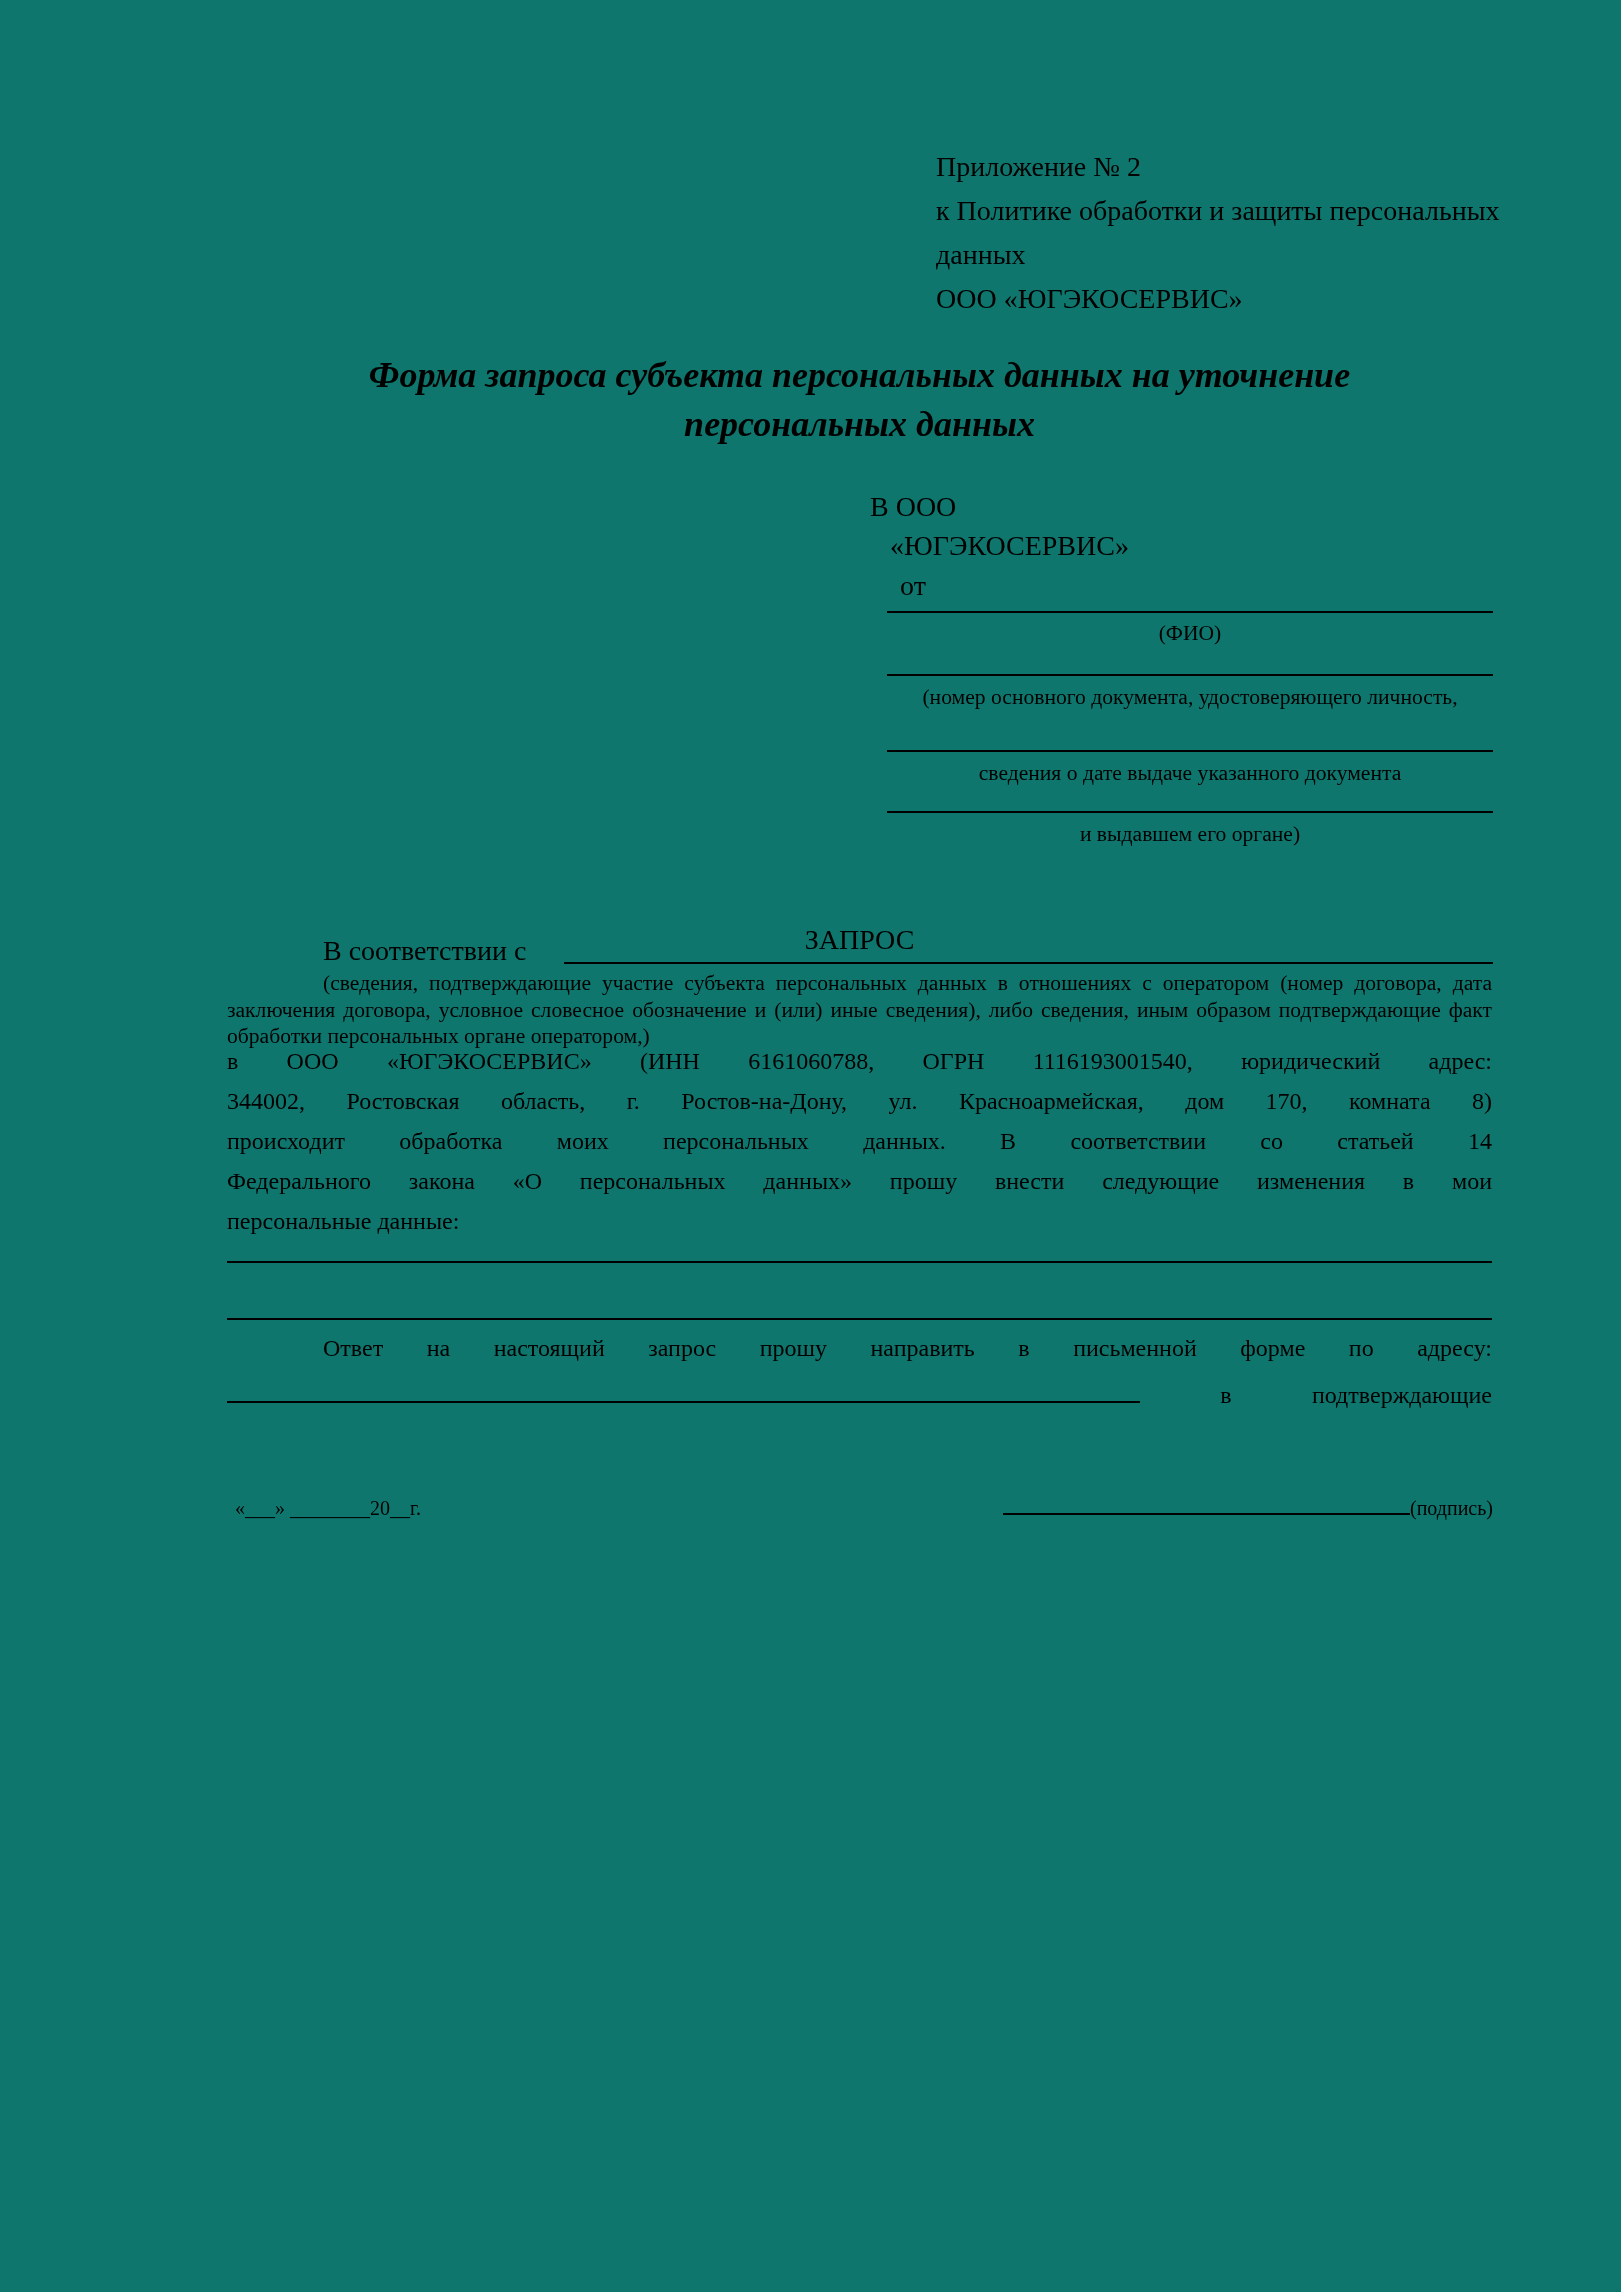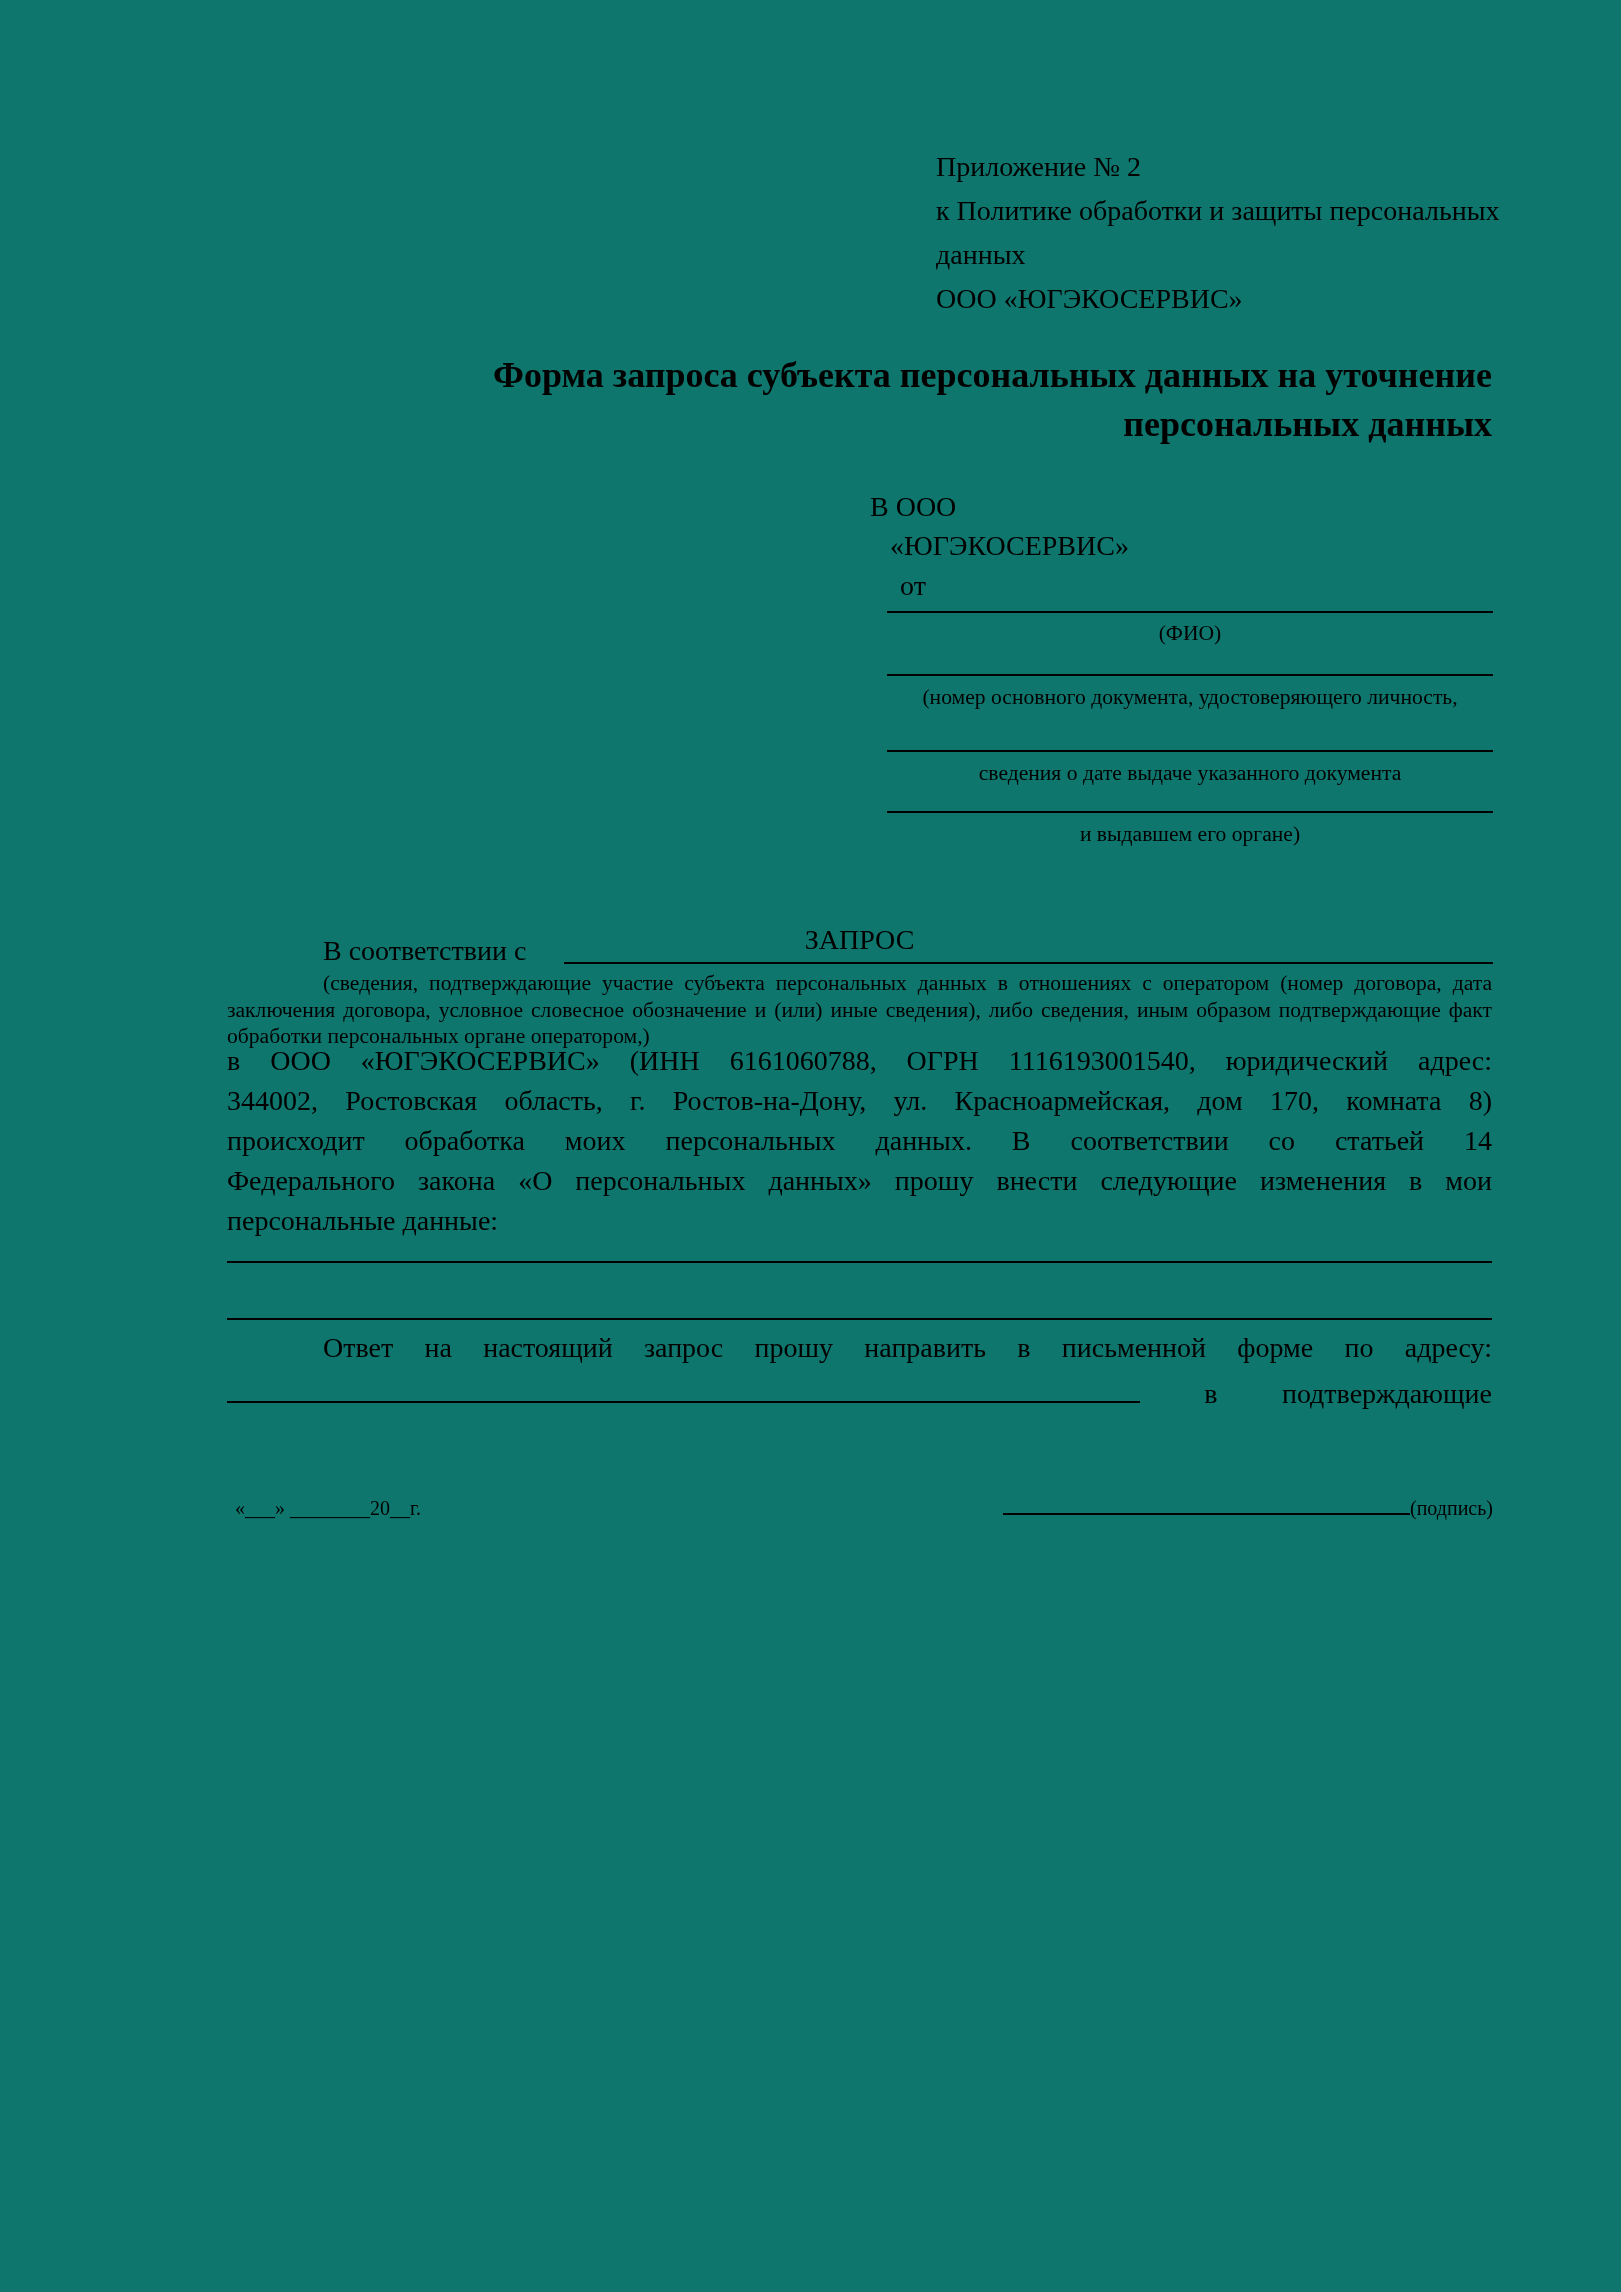--- a/index.html
+++ b/index.html
@@ -8,29 +8,29 @@
     width:1621px;height:2293px;
     background:#0f766e;
     color:#000000;
     font-family:"Liberation Serif","DejaVu Serif",serif;
     overflow:hidden;
   }
   .abs{position:absolute;}
   .t{font-size:28px;line-height:39px;white-space:pre;}
   .hdr{font-size:28px;line-height:44px;}
   .title{
-    left:227px;width:1265px;text-align:right;
-    font-weight:bold;font-size:36px;line-height:49px;
+    left:227px;width:1265px;text-align:center;
+    font-weight:bold;font-size:36px;line-height:49px;font-style:italic;
   }
   .center{text-align:center;margin-top:33px;}
   .field-line{left:887px;width:606px;border-top:2px solid #000;height:0;}
   .field-cap{left:887px;width:606px;text-align:center;font-size:21.6px;line-height:25.5px;}
   .colw{left:227px;width:1265px;}
   .just{text-align:justify;text-align-last:justify;}
-  .bodyline{font-size:28px;line-height:40px;}
+  .bodyline{font-size:24px;line-height:40px;}
   .rule{border-top:2.9px solid #000;height:0;}
   .indent{text-indent:96px;}
   .flexrow{display:flex;justify-content:space-between;align-items:baseline;}
   .blankseg{display:inline-block;border-bottom:2.9px solid #000;}
   .note{font-size:21.6px;line-height:26.5px;text-align:justify;}
   .note .nl{text-align:justify;text-align-last:justify;}
   .note .nl:last-child{text-align-last:left;}
 </style>
 </head>
 <body>

